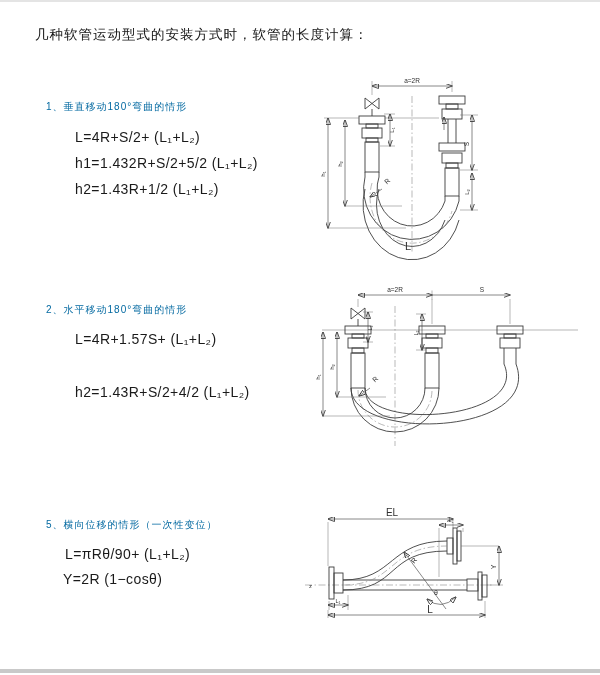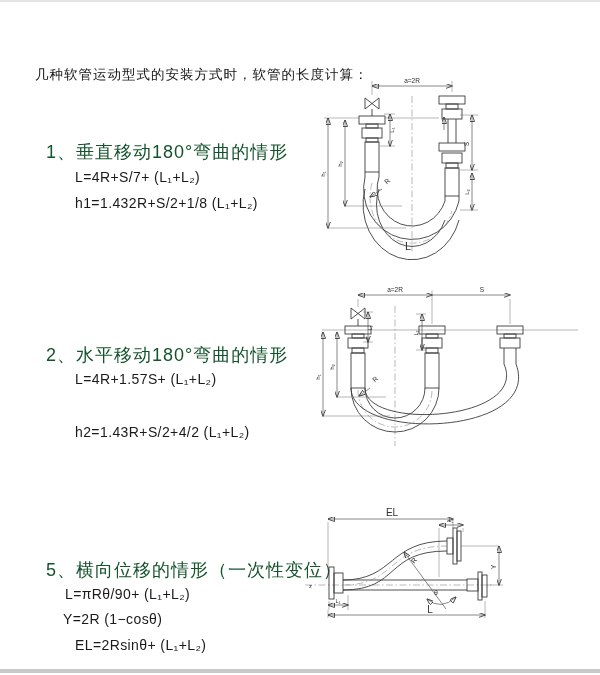--- a/index.html
+++ b/index.html
@@ -1,50 +1,50 @@
 <!DOCTYPE html>
 <html><head>
 <meta charset="utf-8">
 <style>
   html,body{margin:0;padding:0;background:#fff;}
   .page{position:relative;width:600px;height:675px;background:#ffffff;overflow:hidden;
         font-family:"Liberation Sans",sans-serif;color:#1f1f1f;}
   .edge-top{position:absolute;left:0;top:0;width:600px;height:2px;background:#e4e4e4;}
   .edge-bottom{position:absolute;left:0;top:669px;width:600px;height:4px;background:#c9c9c9;}
-  .t{position:absolute;white-space:pre;margin-top:40px;}
+  .t{position:absolute;white-space:pre;}
   .title{left:35px;top:26px;font-size:13.5px;letter-spacing:1px;color:#161616;}
-  .head{font-size:18px;letter-spacing:1px;color:#14532d;}
+  .head{font-size:10px;letter-spacing:1px;color:#0369a1;}
   .formula{font-size:14px;letter-spacing:.4px;color:#1a1a1a;}
   .dwg{position:absolute;}
   .dwg line,.dwg path,.dwg rect,.dwg polygon{stroke:#3c3c3c;fill:none;stroke-width:.9;}
   .dwg .dim{stroke:#474747;stroke-width:.65;}
   .dwg .thin{stroke:#6e6e6e;stroke-width:.5;}
   .dwg .cl{stroke:#8a8a8a;stroke-width:.6;stroke-dasharray:7 2.5 1.5 2.5;}
   .dwg text{font-family:"Liberation Sans",sans-serif;fill:#303030;stroke:none;}
 </style>
 </head>
 <body>
 
 <div class="page">
   <div class="edge-top"></div>
 
   <div class="t title">几种软管运动型式的安装方式时，软管的长度计算：</div>
 
   <div class="t head" style="left:46px;top:100px">1、垂直移动180°弯曲的情形</div>
-  <div class="t formula" style="left:75px;top:129px">L=4R+S/7+ (L₁+L₂)</div>
-  <div class="t formula" style="left:75px;top:155px">h1=1.432R+S/2+1/8 (L₁+L₂)</div>
+  <div class="t formula" style="left:75px;top:129px">L=4R+S/2+ (L₁+L₂)</div>
+  <div class="t formula" style="left:75px;top:155px">h1=1.432R+S/2+5/2 (L₁+L₂)</div>
+  <div class="t formula" style="left:75px;top:181px">h2=1.43R+1/2 (L₁+L₂)</div>
 
   <div class="t head" style="left:46px;top:303px">2、水平移动180°弯曲的情形</div>
   <div class="t formula" style="left:75px;top:331px">L=4R+1.57S+ (L₁+L₂)</div>
   <div class="t formula" style="left:75px;top:384px">h2=1.43R+S/2+4/2 (L₁+L₂)</div>
 
   <div class="t head" style="left:46px;top:518px">5、横向位移的情形（一次性变位）</div>
   <div class="t formula" style="left:65px;top:546px">L=πRθ/90+ (L₁+L₂)</div>
   <div class="t formula" style="left:63px;top:571px">Y=2R (1−cosθ)</div>
-  <div class="t formula" style="left:75px;top:597px">EL=2Rsinθ+ (L₁+L₂)</div>
 
   <svg class="dwg" style="left:310px;top:70px" width="285" height="200" viewBox="0 0 285 200">
     <defs>
       <marker id="ar" markerWidth="7" markerHeight="5" refX="6.5" refY="2.5" orient="auto-start-reverse" markerUnits="userSpaceOnUse">
         <path d="M0,0 L7,2.5 L0,5 Z" fill="#3a3a3a" stroke="none"></path>
       </marker>
       <pattern id="xh" width="3.5" height="3.5" patternUnits="userSpaceOnUse">
         <path d="M0,3.5 L3.5,0 M0,0 L3.5,3.5" stroke="#6a6a6a" stroke-width="0.5" fill="none"></path>
       </pattern>
     </defs>

